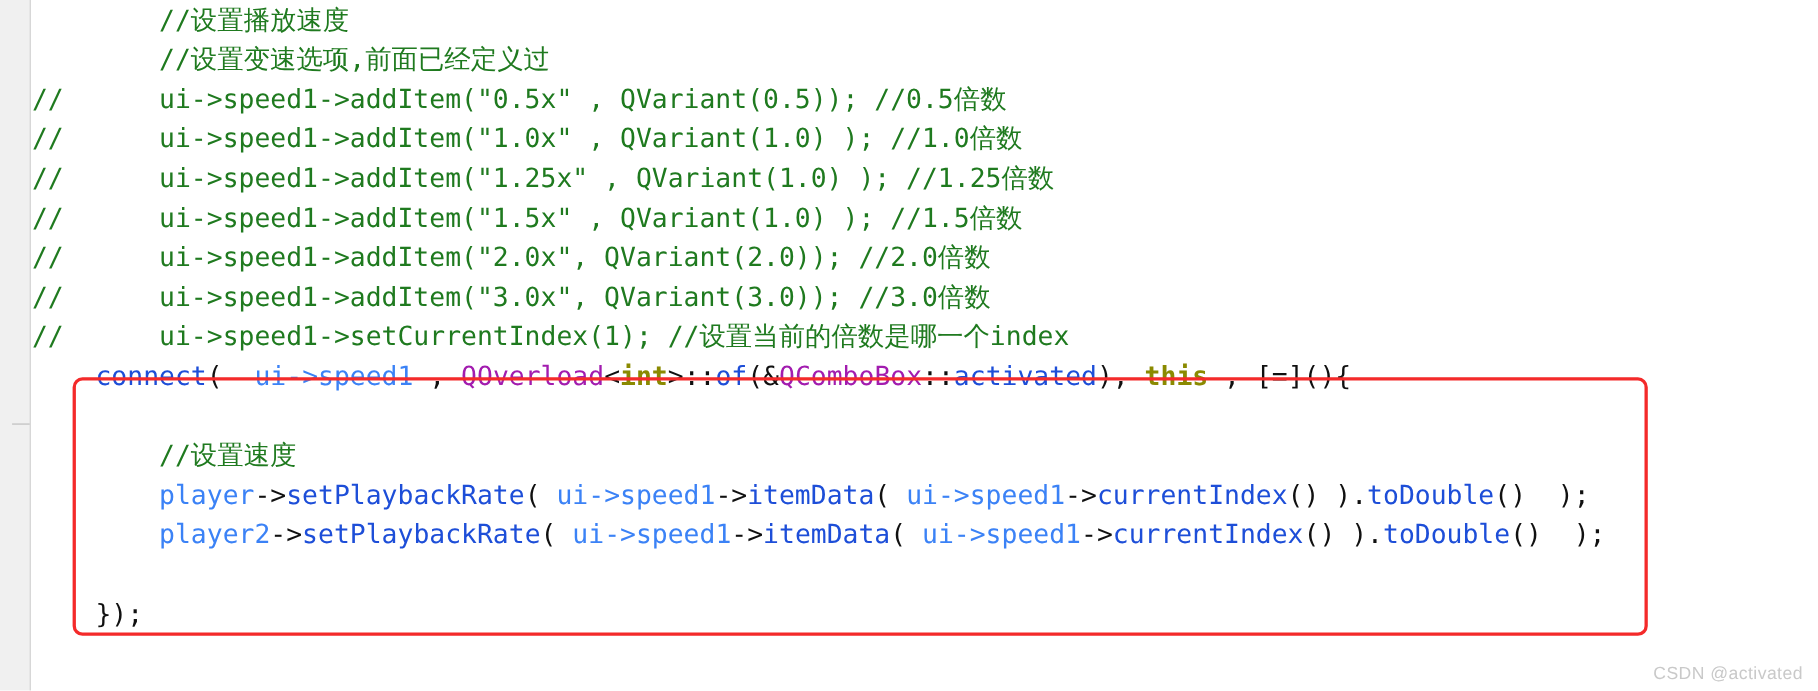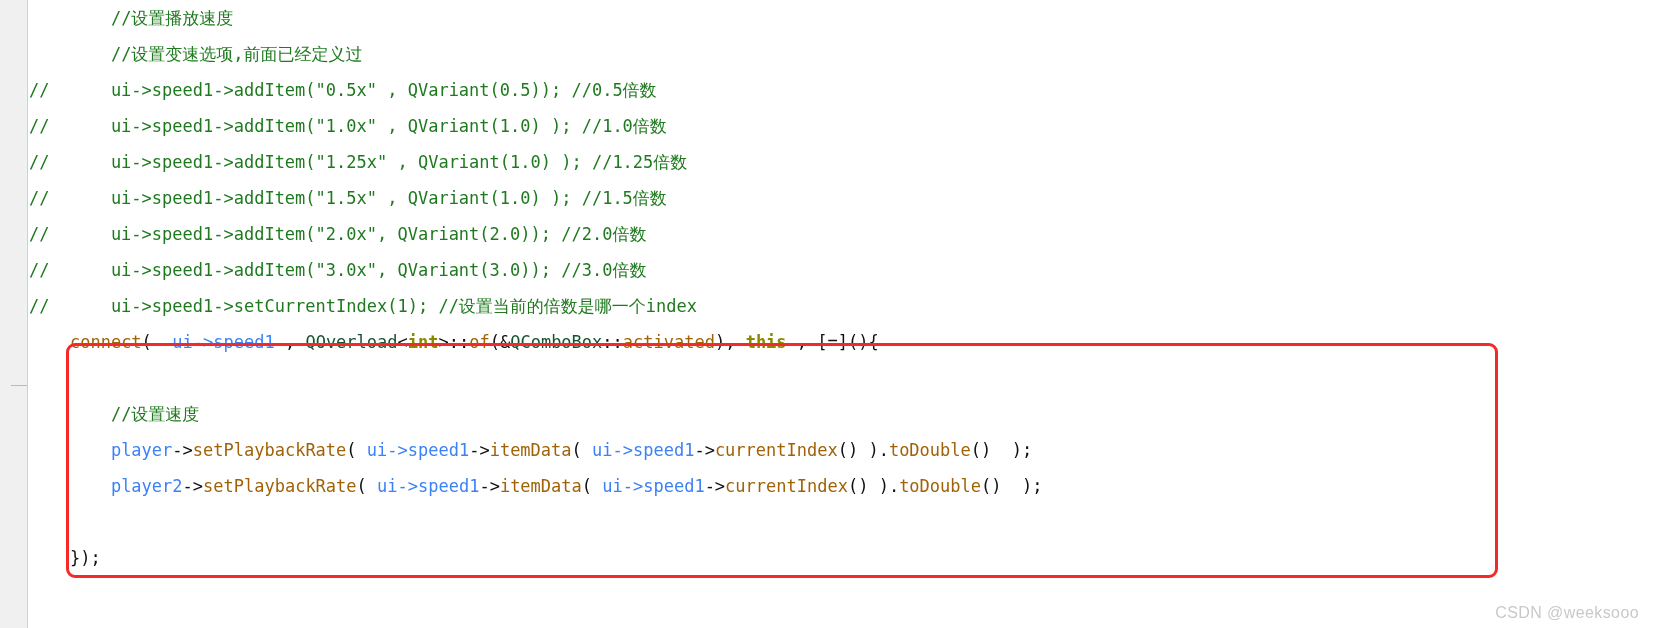--- a/index.html
+++ b/index.html
@@ -38,34 +38,34 @@
     background: #b9b9b9;
   }
   
   #code {
     position: absolute;
     left: 29px;
     top: 0;
     width: 1624px;
     height: 628px;
     font-family: "DejaVu Sans Mono", "Liberation Mono", monospace;
-    font-size: 17px;
+    font-size: 24px;
     line-height: 36px;
     white-space: pre;
   }
   .line {
     height: 36px;
     position: relative;
     padding-left: 0;
   }
   
   .cmt     { color: #1f7a1f; }
-  .fn      { color: #a16207; }
+  .fn      { color: #1d4ed8; }
   .var     { color: #3b82f6; }
-  .tmpl    { color: #14532d; }
+  .tmpl    { color: #a21caf; }
   .kw      { color: #8a8a00; font-weight: bold; }
   .pun     { color: #101010; }
 
   
   #annot {
     position: absolute;
     left: 66px;
     top: 343px;
     width: 1432px;
     height: 235px;
@@ -92,15 +92,15 @@
 <div id="screen">
 
   <div id="gutter">
     <div id="gutter-tick"></div>
   </div>
 
   <div id="code"><div class="line"><span class="pun">        </span><span class="cmt">//设置播放速度</span></div><div class="line"><span class="pun">        </span><span class="cmt">//设置变速选项,前面已经定义过</span></div><div class="line"><span class="cmt">//      ui-&gt;speed1-&gt;addItem("0.5x" , QVariant(0.5)); //0.5倍数</span></div><div class="line"><span class="cmt">//      ui-&gt;speed1-&gt;addItem("1.0x" , QVariant(1.0) ); //1.0倍数</span></div><div class="line"><span class="cmt">//      ui-&gt;speed1-&gt;addItem("1.25x" , QVariant(1.0) ); //1.25倍数</span></div><div class="line"><span class="cmt">//      ui-&gt;speed1-&gt;addItem("1.5x" , QVariant(1.0) ); //1.5倍数</span></div><div class="line"><span class="cmt">//      ui-&gt;speed1-&gt;addItem("2.0x", QVariant(2.0)); //2.0倍数</span></div><div class="line"><span class="cmt">//      ui-&gt;speed1-&gt;addItem("3.0x", QVariant(3.0)); //3.0倍数</span></div><div class="line"><span class="cmt">//      ui-&gt;speed1-&gt;setCurrentIndex(1); //设置当前的倍数是哪一个index</span></div><div class="line"><span class="pun">    </span><span class="fn">connect</span><span class="pun">(  </span><span class="var">ui-&gt;speed1</span><span class="pun"> , </span><span class="tmpl">QOverload</span><span class="pun">&lt;</span><span class="kw">int</span><span class="pun">&gt;::</span><span class="fn">of</span><span class="pun">(&amp;</span><span class="tmpl">QComboBox</span><span class="pun">::</span><span class="fn">activated</span><span class="pun">), </span><span class="kw">this</span><span class="pun"> , [=](){</span></div><div class="line">&nbsp;</div><div class="line"><span class="pun">        </span><span class="cmt">//设置速度</span></div><div class="line"><span class="pun">        </span><span class="var">player</span><span class="pun">-&gt;</span><span class="fn">setPlaybackRate</span><span class="pun">( </span><span class="var">ui-&gt;speed1</span><span class="pun">-&gt;</span><span class="fn">itemData</span><span class="pun">( </span><span class="var">ui-&gt;speed1</span><span class="pun">-&gt;</span><span class="fn">currentIndex</span><span class="pun">() ).</span><span class="fn">toDouble</span><span class="pun">()  );</span></div><div class="line"><span class="pun">        </span><span class="var">player2</span><span class="pun">-&gt;</span><span class="fn">setPlaybackRate</span><span class="pun">( </span><span class="var">ui-&gt;speed1</span><span class="pun">-&gt;</span><span class="fn">itemData</span><span class="pun">( </span><span class="var">ui-&gt;speed1</span><span class="pun">-&gt;</span><span class="fn">currentIndex</span><span class="pun">() ).</span><span class="fn">toDouble</span><span class="pun">()  );</span></div><div class="line">&nbsp;</div><div class="line"><span class="pun">    });</span></div></div>
 
   <div id="annot"></div>
 
-  <div id="watermark">CSDN @weeksooo</div>
+  <div id="watermark">CSDN @activated</div>
 
 </div>
 
 </body></html>

